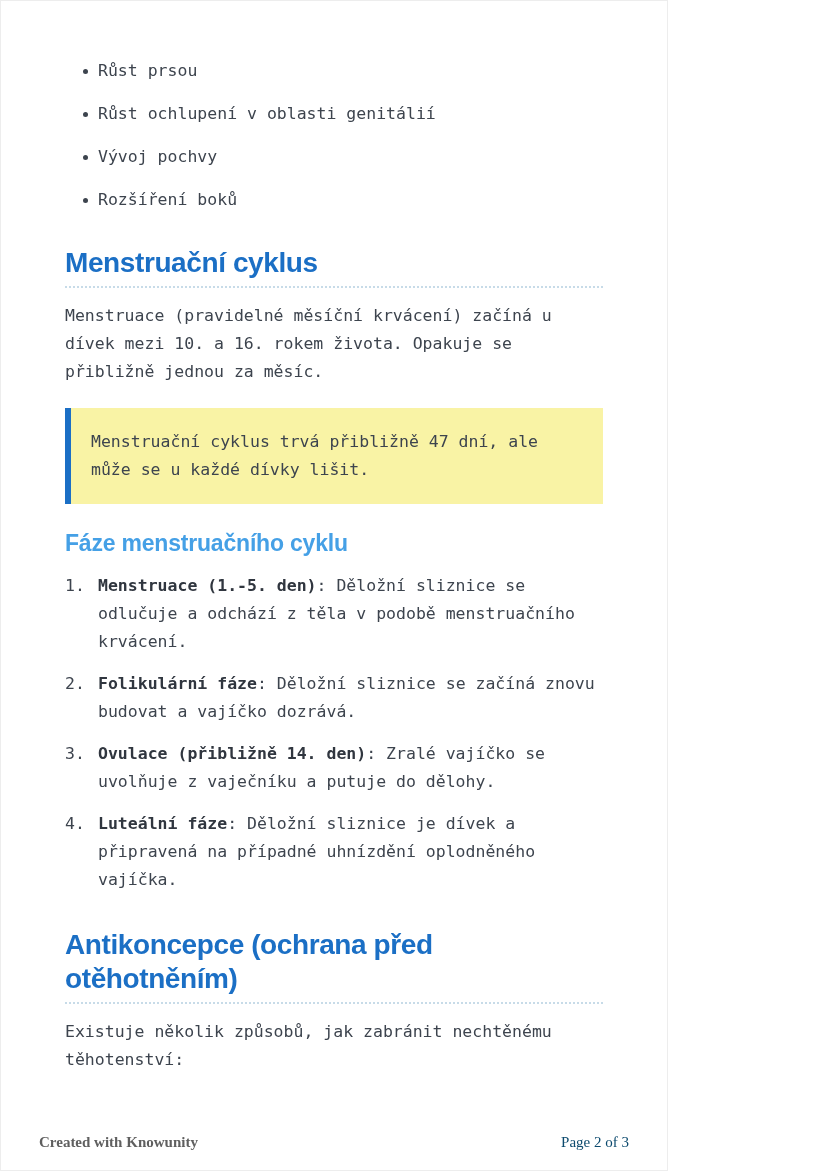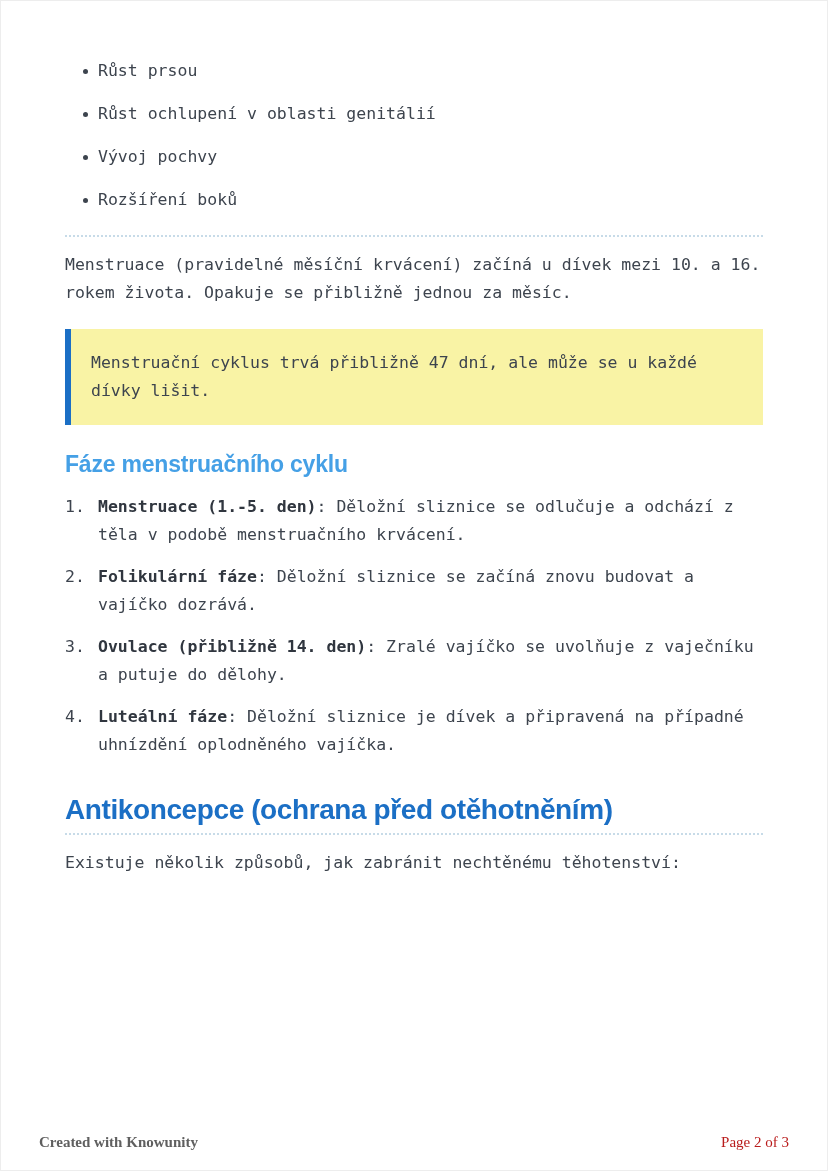--- a/index.html
+++ b/index.html
@@ -3,21 +3,21 @@
 <meta charset="utf-8">
 <style>
   html, body {
     margin: 0;
     padding: 0;
     background: #ffffff;
   }
   .page {
     position: relative;
     box-sizing: border-box;
-    width: 828px;
+    width: 668px;
     height: 1171px;
     background: #ffffff;
     border: 1px solid #ededed;
     display: flex;
     flex-direction: column;
     font-family: "DejaVu Sans Mono", monospace;
     font-size: 16.5px;
     line-height: 28px;
     color: #3d444e;
   }
@@ -125,21 +125,21 @@
   }
   .footer-left {
     font-family: "Liberation Serif", "DejaVu Serif", serif;
     font-weight: 700;
     font-size: 15px;
     color: #5f5f5f;
   }
   .footer-right {
     font-family: "Liberation Serif", "DejaVu Serif", serif;
     font-size: 15px;
-    color: #b91c1c;
+    color: #0c4a6e;
   }
 </style>
 </head>
 <body>
 
 <div class="page">
   <div class="content">
 
     <ul class="bullets">
       <li>
@@ -153,20 +153,21 @@
       <li>
         <span class="bullet-dot"></span>
         <span class="bullet-text">Vývoj pochvy</span>
       </li>
       <li>
         <span class="bullet-dot"></span>
         <span class="bullet-text">Rozšíření boků</span>
       </li>
     </ul>
 
+    <h1 class="section-title mt-first">Menstruační cyklus</h1>
     <div class="dotted-rule"></div>
 
     <p class="body-para">Menstruace (pravidelné měsíční krvácení) začíná u dívek mezi 10. a 16. rokem života. Opakuje se přibližně jednou za měsíc.</p>
 
     <div class="callout">
       <p>Menstruační cyklus trvá přibližně 47 dní, ale může se u každé dívky lišit.</p>
     </div>
 
     <h2 class="subsection-title">Fáze menstruačního cyklu</h2>
 

